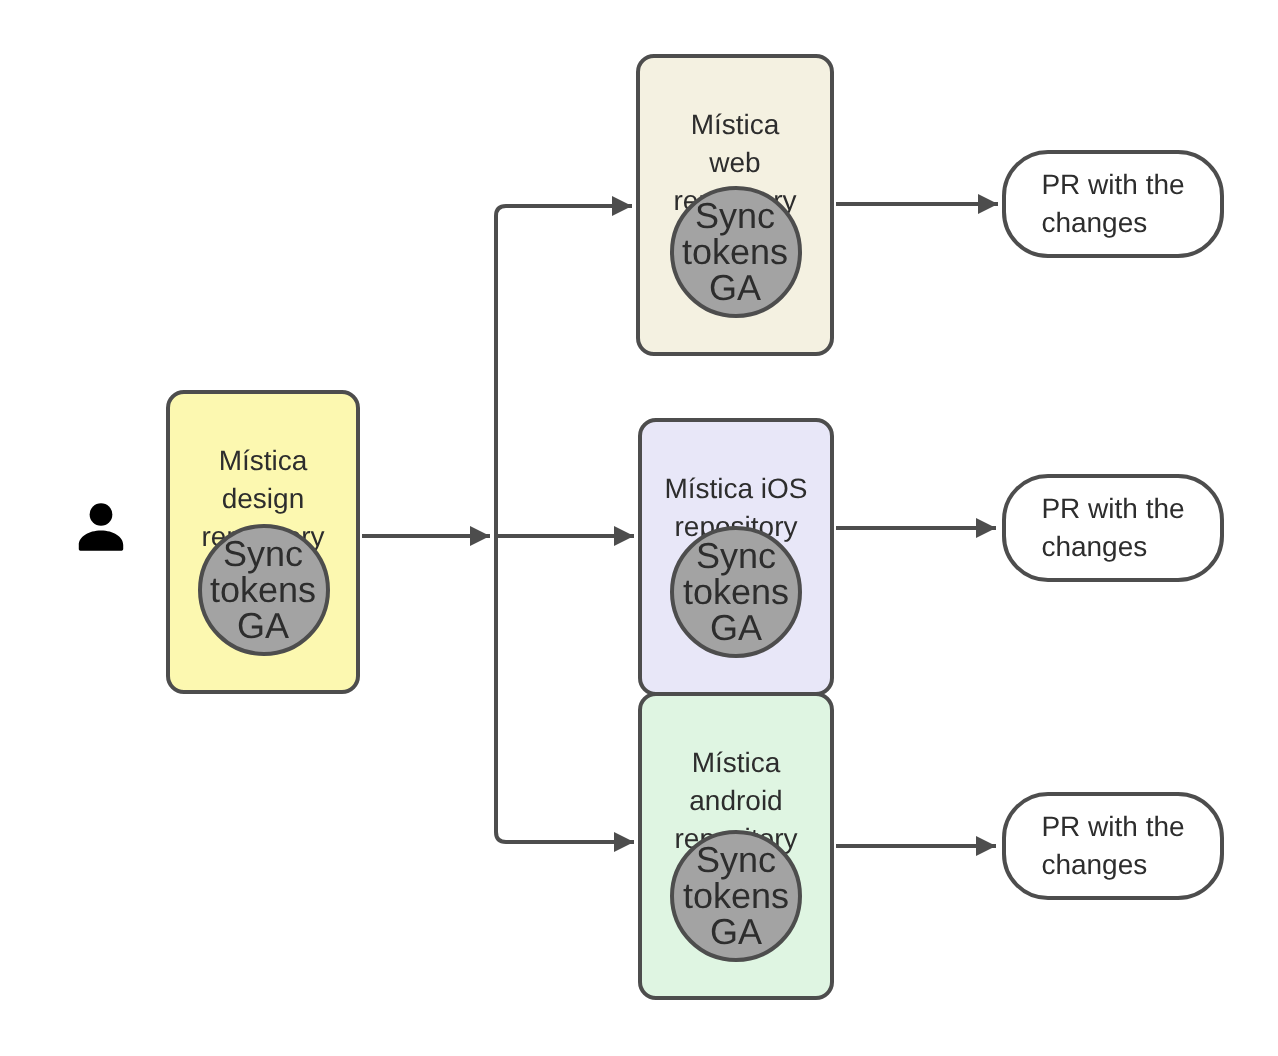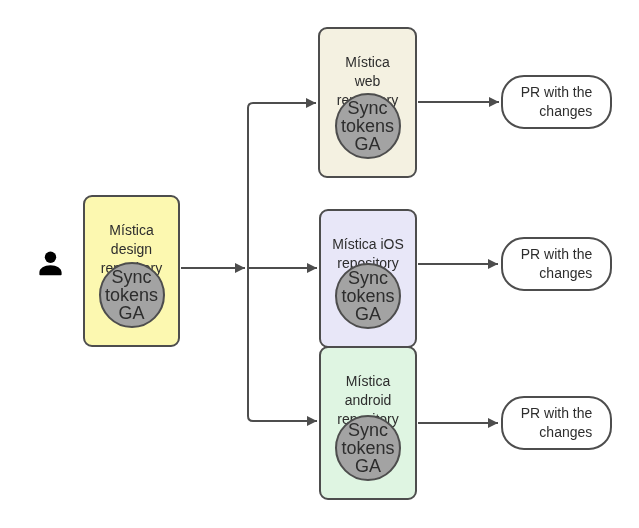--- a/index.html
+++ b/index.html
@@ -78,21 +78,21 @@
     box-sizing: border-box;
     border: 2px solid #4d4d4d;
     border-radius: 23px;
     background: #ffffff;
     display: flex;
     align-items: center;
     justify-content: center;
     font-size: 14px;
     line-height: 19px;
     white-space: pre-line;
-    text-align: right;
+    text-align: left;
   }
   .pill-web     { left: 501px; top: 75px;  }
   .pill-ios     { left: 501px; top: 237px; }
   .pill-android { left: 501px; top: 396px; }
 </style>
 </head>
 <body>
 
 <div id="canvas">
 

